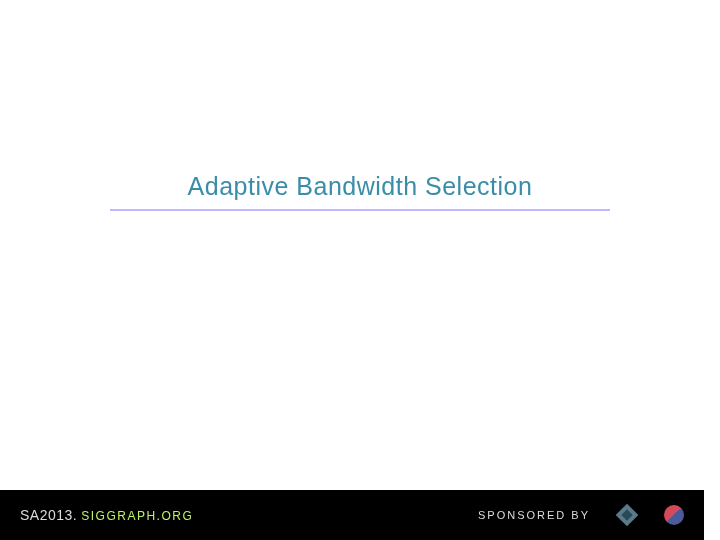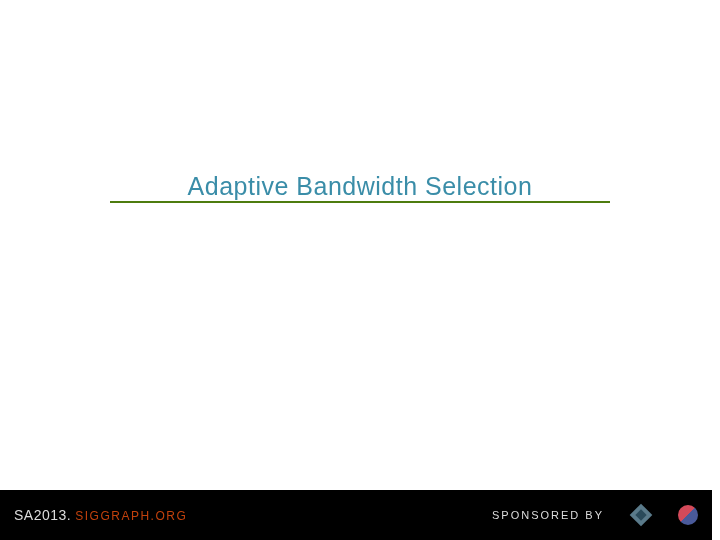--- a/index.html
+++ b/index.html
@@ -14,56 +14,56 @@
     .slide-content {
       width: 100%;
       height: 490px;
       position: relative;
     }
     .title-wrapper {
       position: absolute;
       top: 172px;
       left: 110px;
       right: 110px;
-      border-bottom: 2px solid #4d7c0f;
-      padding-bottom: 0;
+      border-bottom: 2px solid #c4b5fd;
+      padding-bottom: 8px;
     }
     .title {
       color: #3a8da8;
       font-size: 25px;
       font-weight: 400;
       text-align: center;
       letter-spacing: 0.5px;
     }
     .footer {
       position: absolute;
       bottom: 0;
       left: 0;
-      right: 8px;
+      right: 16px;
       height: 50px;
       background: #000;
       display: flex;
       align-items: center;
       justify-content: space-between;
-      padding: 0 14px;
+      padding: 0 20px;
     }
     .footer-left {
       display: flex;
       align-items: baseline;
       gap: 4px;
     }
     .sa-label {
       color: #dcdcdc;
       font-size: 14px;
       font-weight: 300;
       letter-spacing: 0.5px;
       font-family: 'Arial Narrow', Arial, sans-serif;
     }
     .siggraph-label {
-      color: #c2410c;
+      color: #bef264;
       font-size: 12px;
       font-weight: 300;
       letter-spacing: 1.5px;
       font-family: 'Arial Narrow', Arial, sans-serif;
     }
     .footer-right {
       display: flex;
       align-items: center;
       gap: 26px;
     }

